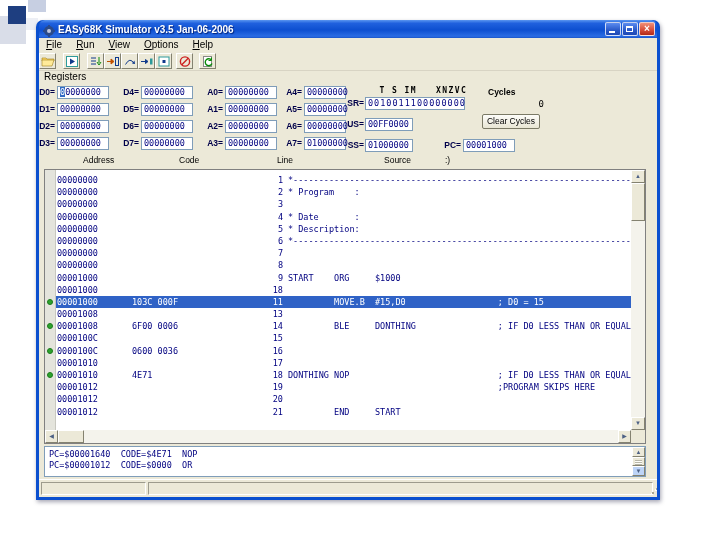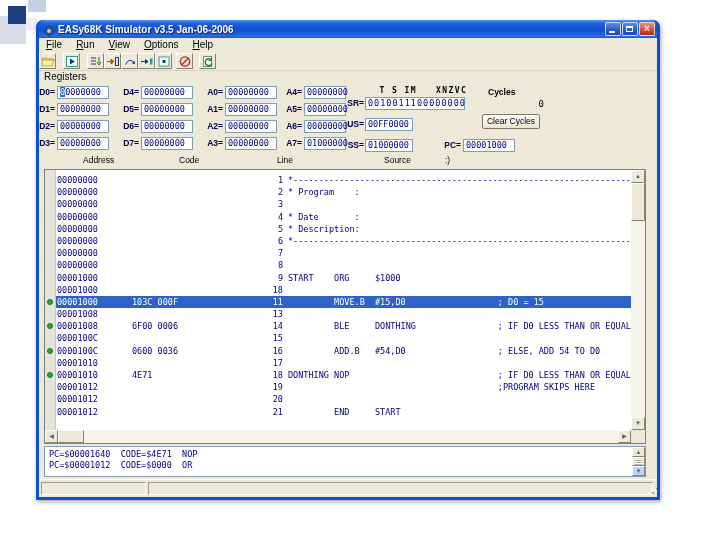--- a/index.html
+++ b/index.html
@@ -265,21 +265,21 @@
           <div class="lrow"><span class="l-addr">00000000</span><span class="l-code"></span><span class="l-line">5</span><span class="l-src">* Description:</span></div>
           <div class="lrow"><span class="l-addr">00000000</span><span class="l-code"></span><span class="l-line">6</span><span class="l-src">*----------------------------------------------------------------------</span></div>
           <div class="lrow"><span class="l-addr">00000000</span><span class="l-code"></span><span class="l-line">7</span><span class="l-src"></span></div>
           <div class="lrow"><span class="l-addr">00000000</span><span class="l-code"></span><span class="l-line">8</span><span class="l-src"></span></div>
           <div class="lrow"><span class="l-addr">00001000</span><span class="l-code"></span><span class="l-line">9</span><span class="l-src">START    ORG     $1000</span></div>
           <div class="lrow"><span class="l-addr">00001000</span><span class="l-code"></span><span class="l-line">18</span><span class="l-src"></span></div>
           <div class="lrow sel"><span class="ldot"></span><span class="l-addr">00001000</span><span class="l-code">103C 000F</span><span class="l-line">11</span><span class="l-src">         MOVE.B  #15,D0                  ; D0 = 15</span></div>
           <div class="lrow"><span class="l-addr">00001008</span><span class="l-code"></span><span class="l-line">13</span><span class="l-src"></span></div>
           <div class="lrow"><span class="ldot"></span><span class="l-addr">00001008</span><span class="l-code">6F00 0006</span><span class="l-line">14</span><span class="l-src">         BLE     DONTHING                ; IF D0 LESS THAN OR EQUAL TO</span></div>
           <div class="lrow"><span class="l-addr">0000100C</span><span class="l-code"></span><span class="l-line">15</span><span class="l-src"></span></div>
-          <div class="lrow"><span class="ldot"></span><span class="l-addr">0000100C</span><span class="l-code">0600 0036</span><span class="l-line">16</span><span class="l-src">         ADD.B   #54,D0                  ; ELSE, ADD 54 TO D0</span></div>
+          <div class="lrow"><span class="ldot"></span><span class="l-addr">0000100C</span><span class="l-code">0600 0036</span><span class="l-line">16</span></div>
           <div class="lrow"><span class="l-addr">00001010</span><span class="l-code"></span><span class="l-line">17</span><span class="l-src"></span></div>
           <div class="lrow"><span class="ldot"></span><span class="l-addr">00001010</span><span class="l-code">4E71</span><span class="l-line">18</span><span class="l-src">DONTHING NOP                             ; IF D0 LESS THAN OR EQUAL TO</span></div>
           <div class="lrow"><span class="l-addr">00001012</span><span class="l-code"></span><span class="l-line">19</span><span class="l-src">                                         ;PROGRAM SKIPS HERE</span></div>
           <div class="lrow"><span class="l-addr">00001012</span><span class="l-code"></span><span class="l-line">20</span><span class="l-src"></span></div>
           <div class="lrow"><span class="l-addr">00001012</span><span class="l-code"></span><span class="l-line">21</span><span class="l-src">         END     START</span></div>
         </div>
       <div class="sb-v">
         <div class="up sb-raised">▲</div>
         <div class="thumb sb-raised"></div>
         <div class="down sb-raised">▼</div>

